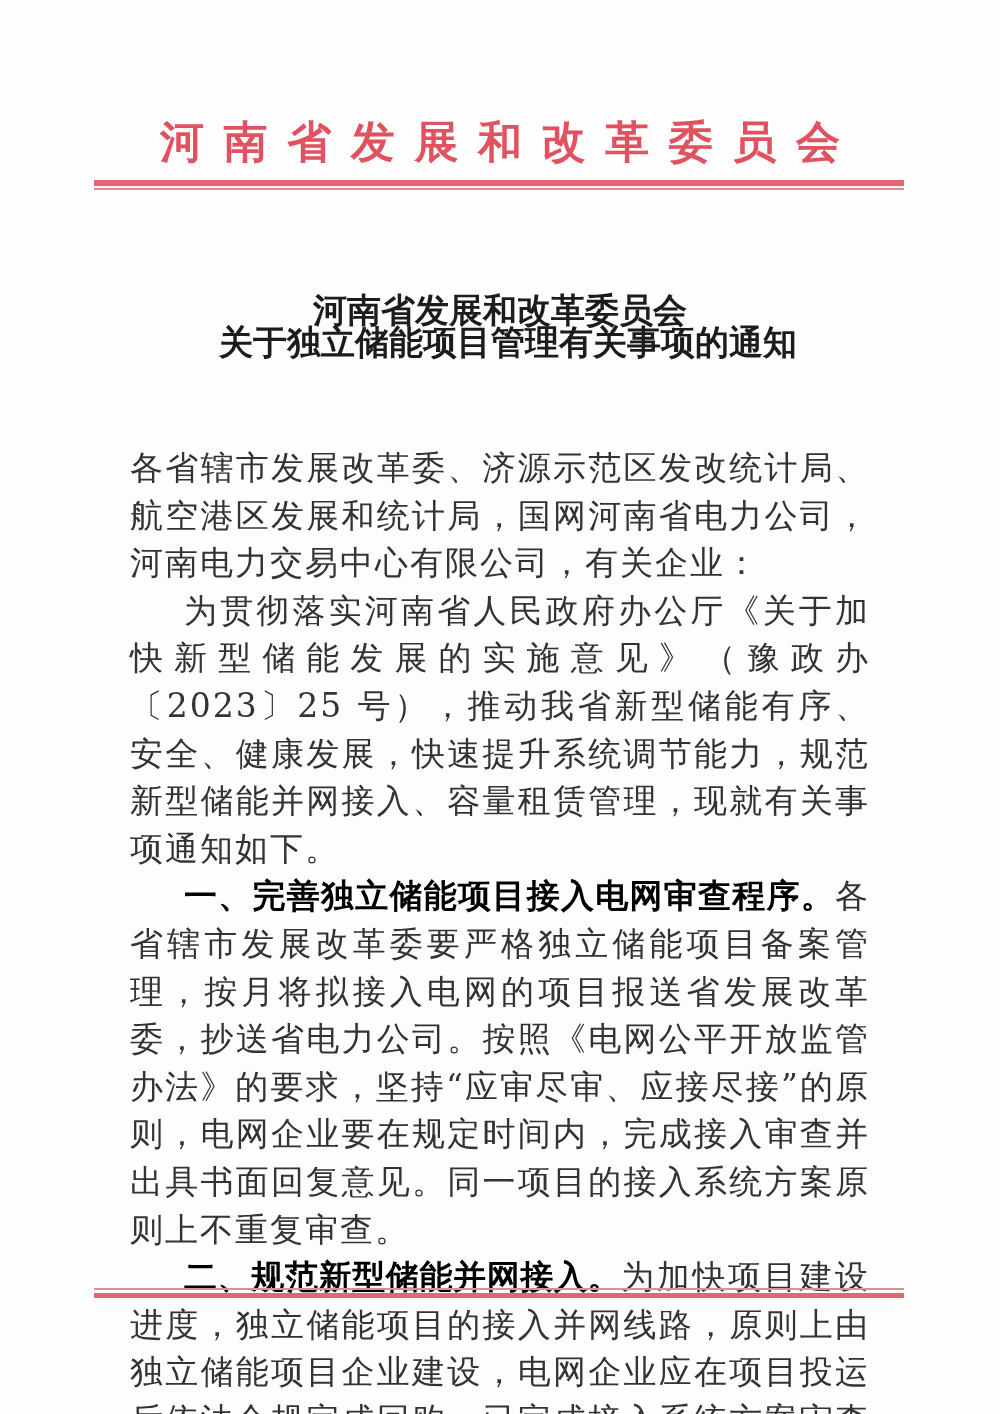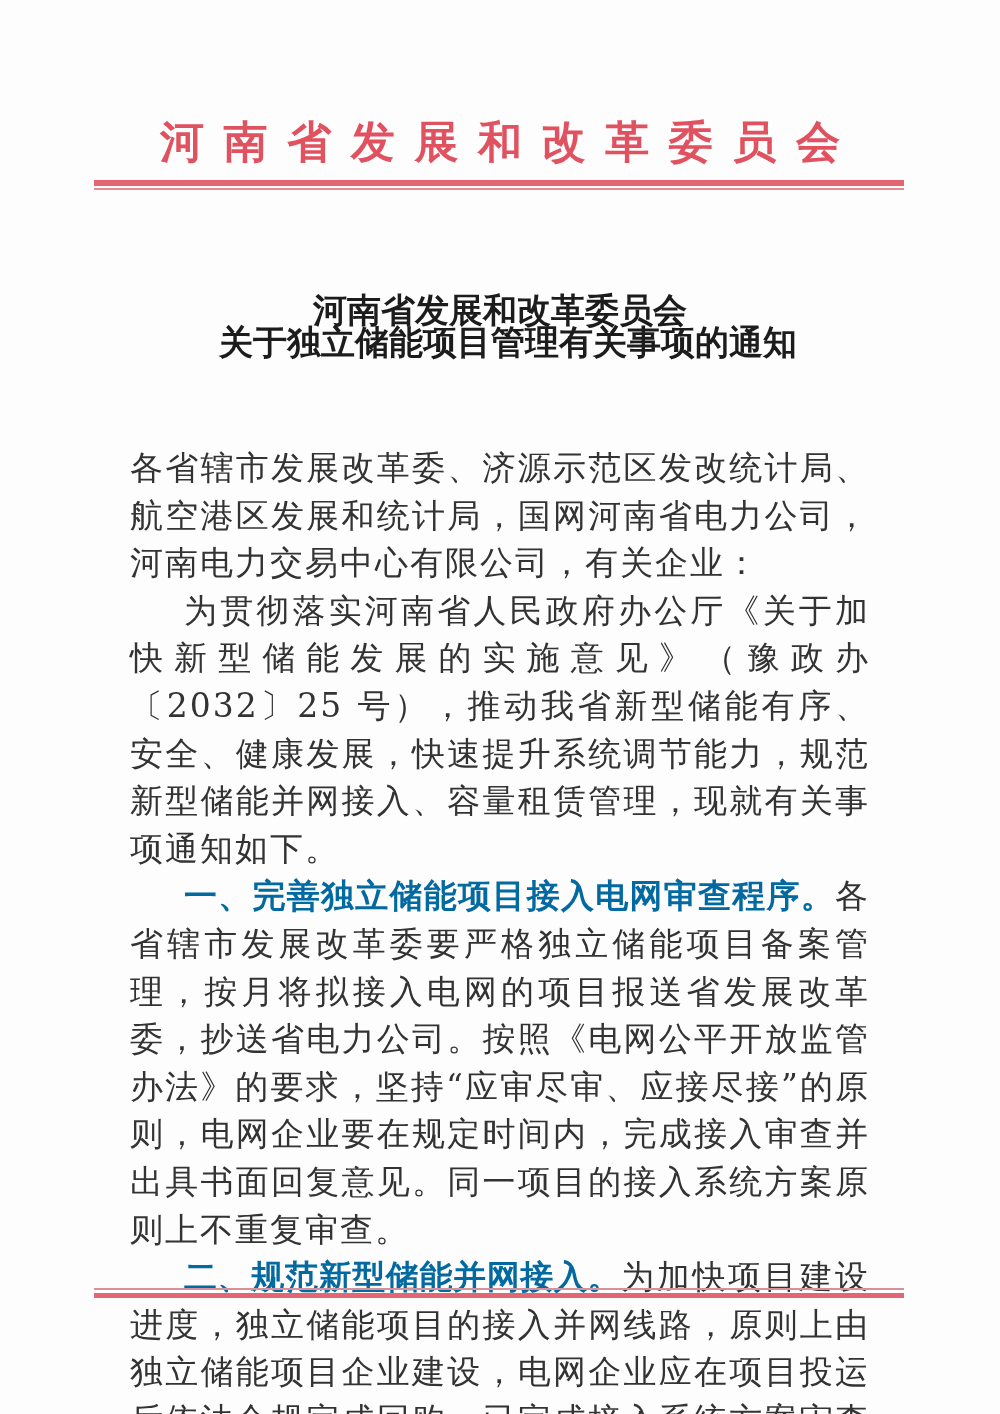--- a/index.html
+++ b/index.html
@@ -22,21 +22,21 @@
     }
     .title1 { top: 288px; }
     .title2 { top: 320px; margin-left: 8px; }
     .body {
       position: absolute; left: 130px; top: 444px; width: 740px;
       font-size: 33px; line-height: 47.6px; letter-spacing: 2px; color: #333;
       text-align: justify;
     }
     .para { margin: 0; }
     .indent { text-indent: 54px; }
-    .heading-strong { font-family: "DejaVu Sans", sans-serif; font-weight: bold; color: #0369a1; letter-spacing: 0px; }
+    .heading-strong { font-family: "DejaVu Sans", sans-serif; font-weight: bold; color: #000000; letter-spacing: 0px; }
   </style>
 </head>
 <body>
 
 <div class="masthead">
   <span>河</span>
   <span>南</span>
   <span>省</span>
   <span>发</span>
   <span>展</span>
@@ -49,21 +49,21 @@
 </div>
 
 <div class="rule-top-thick"></div>
 <div class="rule-top-thin"></div>
 
 <div class="title title1">河南省发展和改革委员会</div>
 <div class="title title2">关于独立储能项目管理有关事项的通知</div>
 
 <div class="body">
   <p class="para">各省辖市发展改革委、济源示范区发改统计局、航空港区发展和统计局，国网河南省电力公司，河南电力交易中心有限公司，有关企业：</p>
-  <p class="para indent">为贯彻落实河南省人民政府办公厅《关于加快新型储能发展的实施意见》（豫政办〔2032〕25 号），推动我省新型储能有序、安全、健康发展，快速提升系统调节能力，规范新型储能并网接入、容量租赁管理，现就有关事项通知如下。</p>
+  <p class="para indent">为贯彻落实河南省人民政府办公厅《关于加快新型储能发展的实施意见》（豫政办〔2023〕25 号），推动我省新型储能有序、安全、健康发展，快速提升系统调节能力，规范新型储能并网接入、容量租赁管理，现就有关事项通知如下。</p>
   <p class="para indent">
     <span class="heading-strong">一、完善独立储能项目接入电网审查程序。</span><span>各省辖市发展改革委要严格独立储能项目备案管理，按月将拟接入电网的项目报送省发展改革委，抄送省电力公司。按照《电网公平开放监管办法》的要求，坚持“应审尽审、应接尽接”的原则，电网企业要在规定时间内，完成接入审查并出具书面回复意见。同一项目的接入系统方案原则上不重复审查。</span>
   </p>
   <p class="para indent">
     <span class="heading-strong">二、规范新型储能并网接入。</span><span>为加快项目建设进度，独立储能项目的接入并网线路，原则上由独立储能项目企业建设，电网企业应在项目投运后依法合规完成回购。已完成接入系统方案审查的独立储能项目，须在接入书面答复意见书出具后 9</span>
   </p>
 </div>
 
 <div class="rule-bot-thin"></div>
 <div class="rule-bot-thick"></div>

